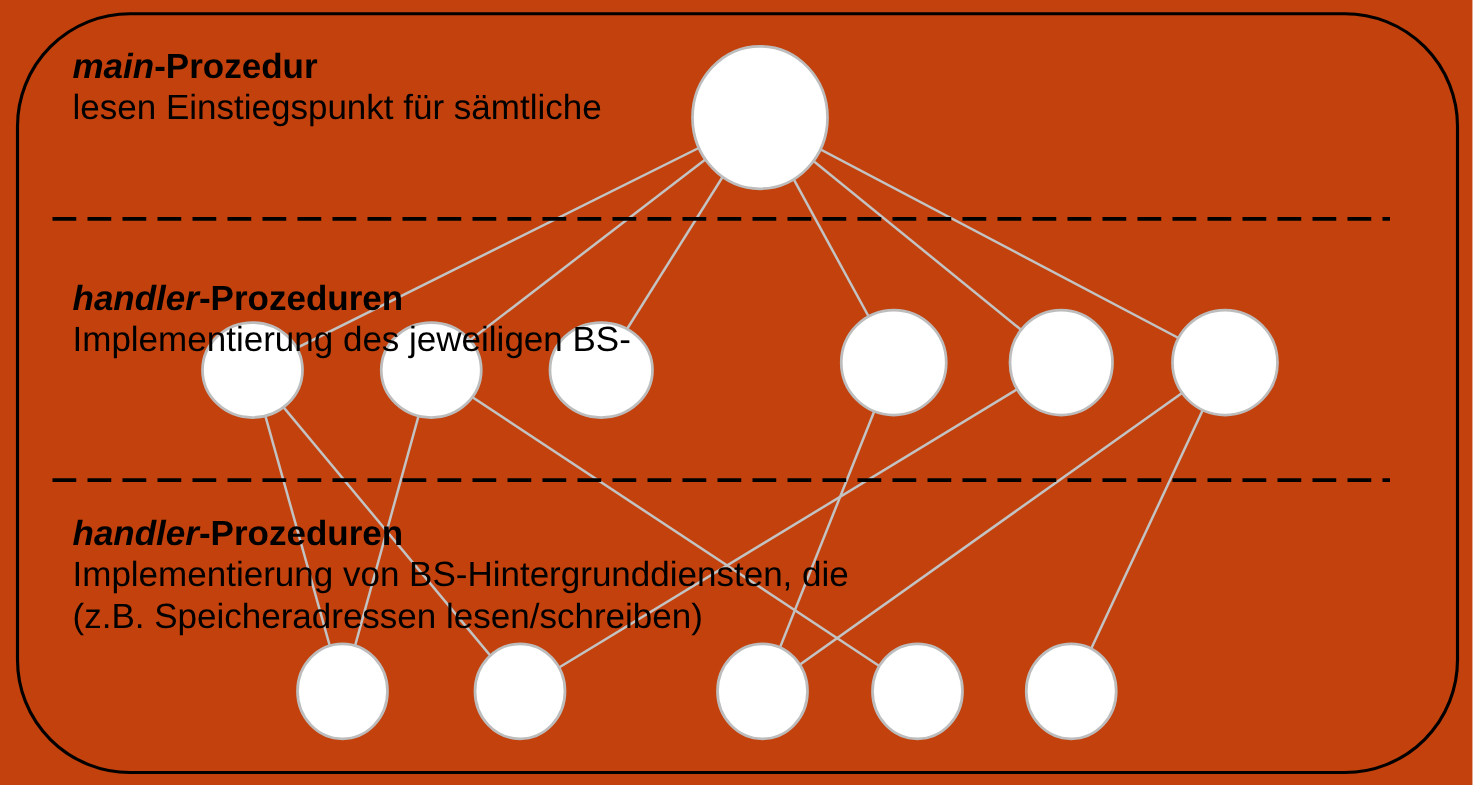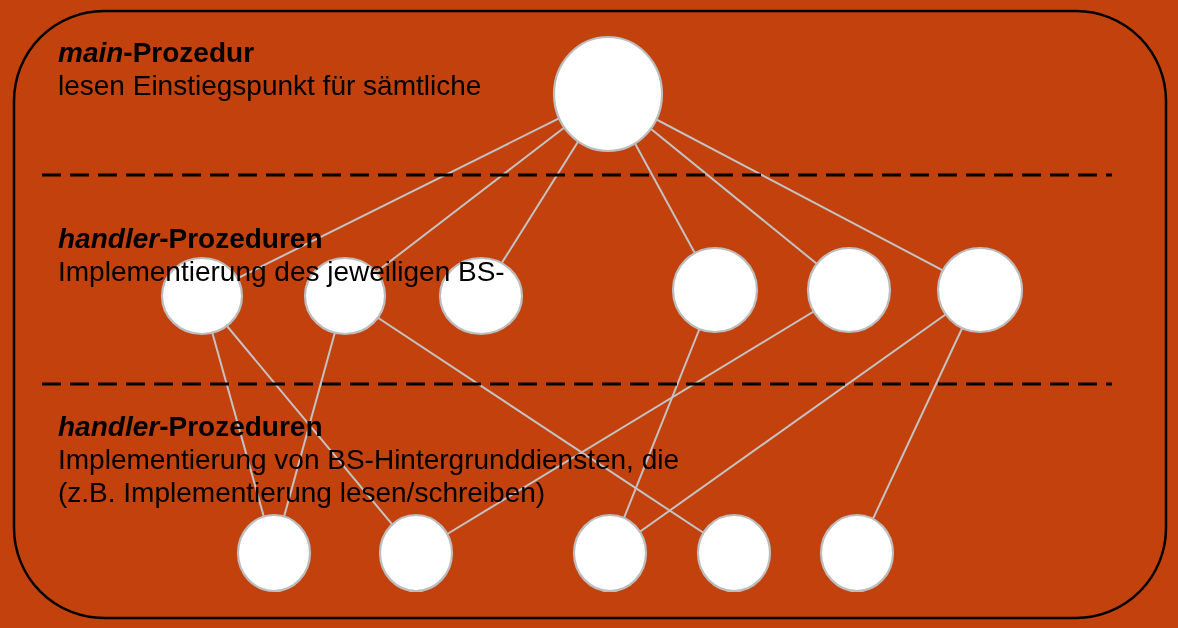--- a/index.html
+++ b/index.html
@@ -83,16 +83,16 @@
   </div>
 
   <div class="layer-text" id="layer-handler">
     <div class="layer-title"><span class="em">handler</span><span>-Prozeduren</span></div>
     <div class="layer-desc">Implementierung des jeweiligen BS-</div>
   </div>
 
   <div class="layer-text" id="layer-utility">
     <div class="layer-title"><span class="em">handler</span><span>-Prozeduren</span></div>
     <div class="layer-desc">Implementierung von BS-Hintergrunddiensten, die</div>
-    <div class="layer-desc">(z.B. Implementierung lesen/schreiben)</div>
+    <div class="layer-desc">(z.B. Speicheradressen lesen/schreiben)</div>
   </div>
 
 </div>
 
 </body></html>

